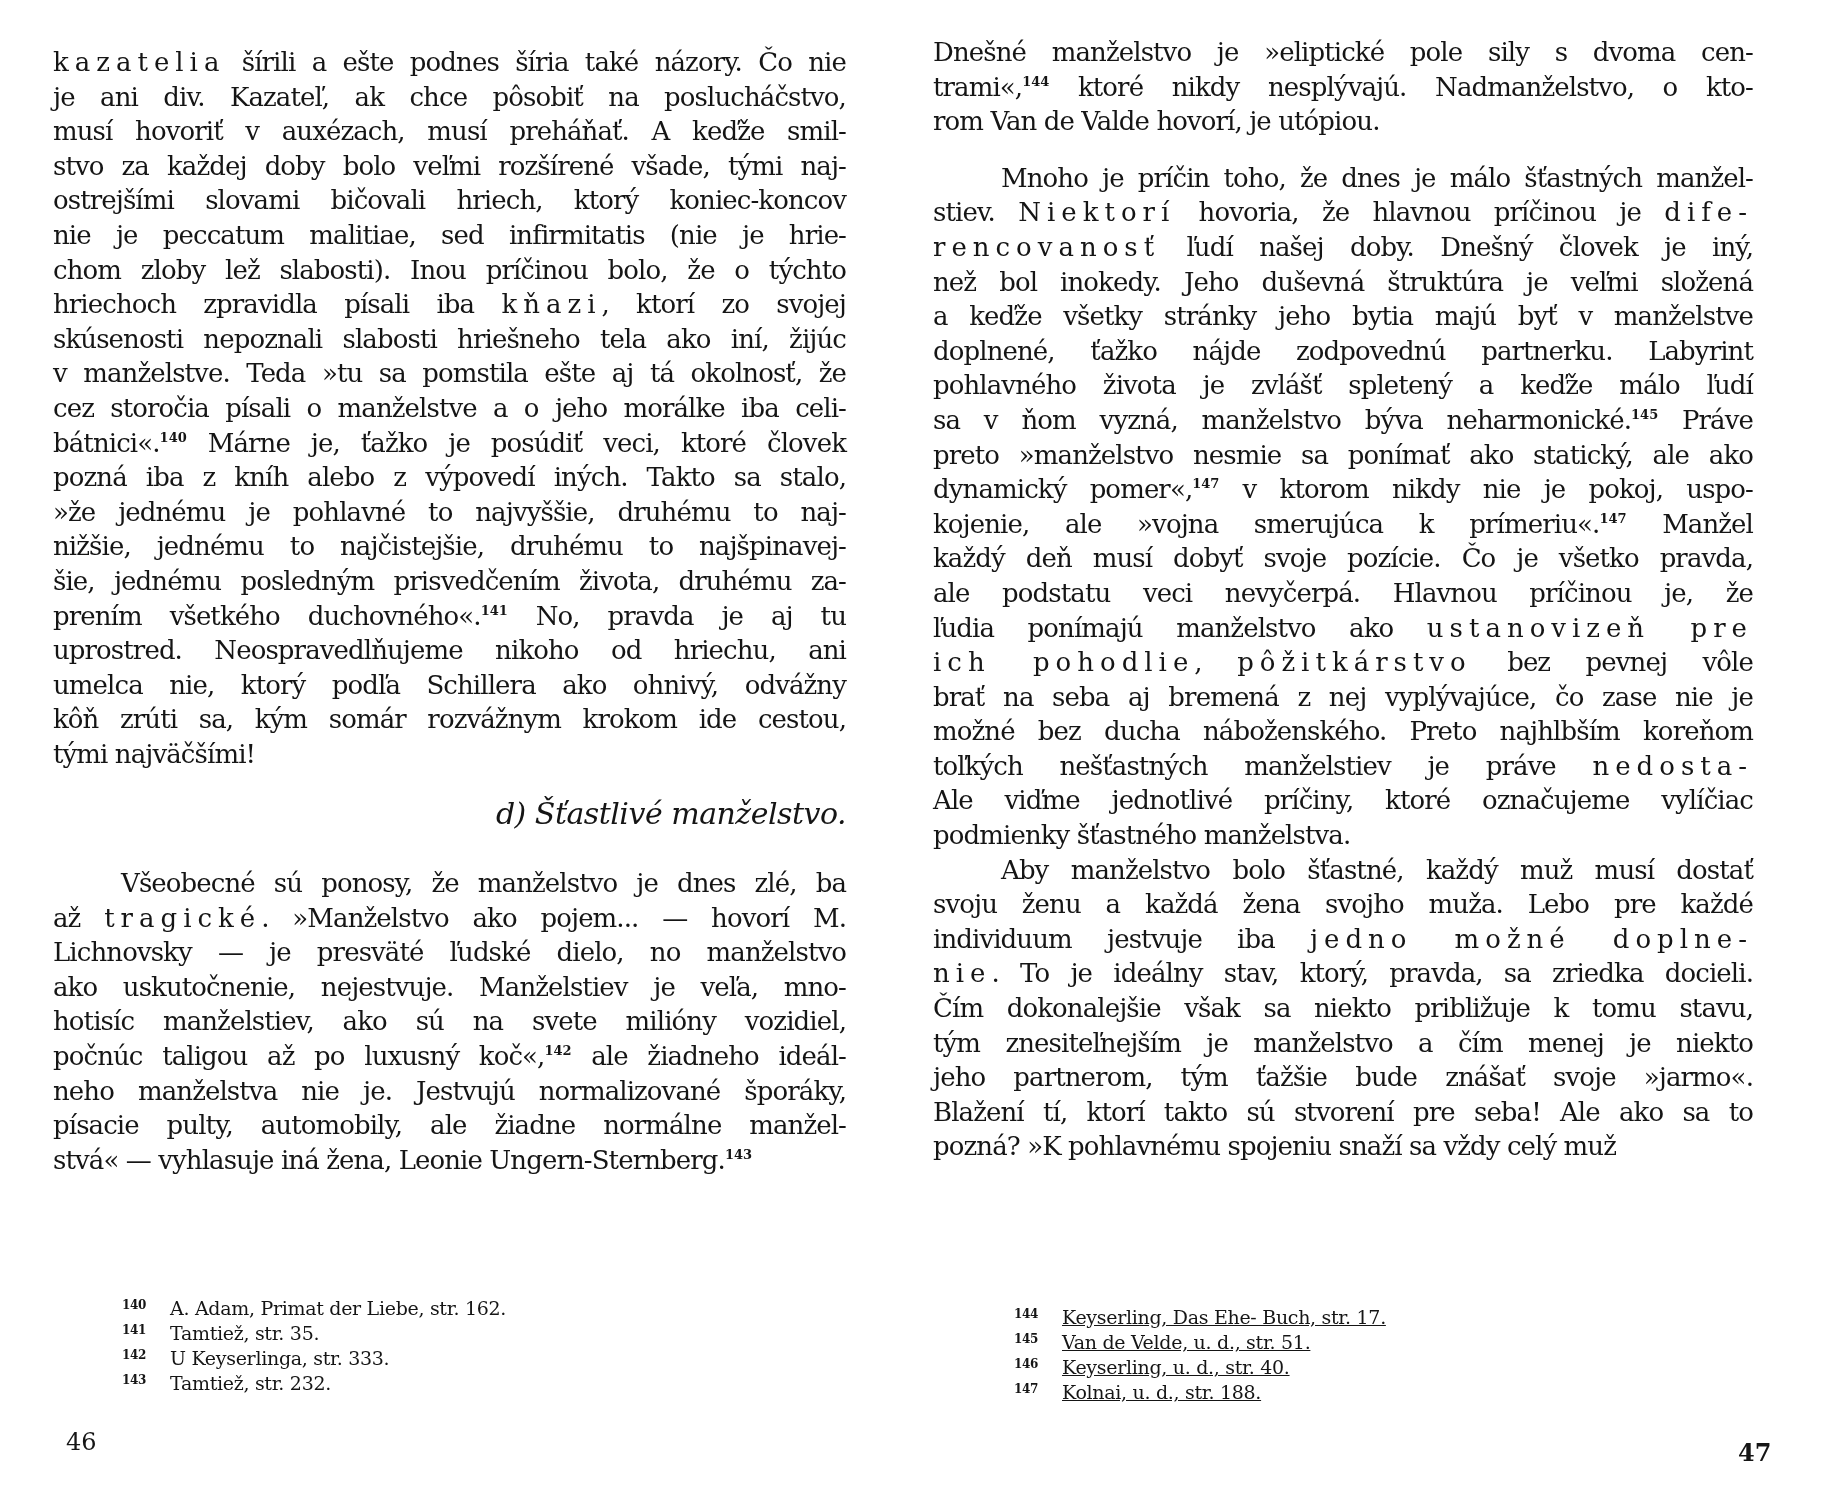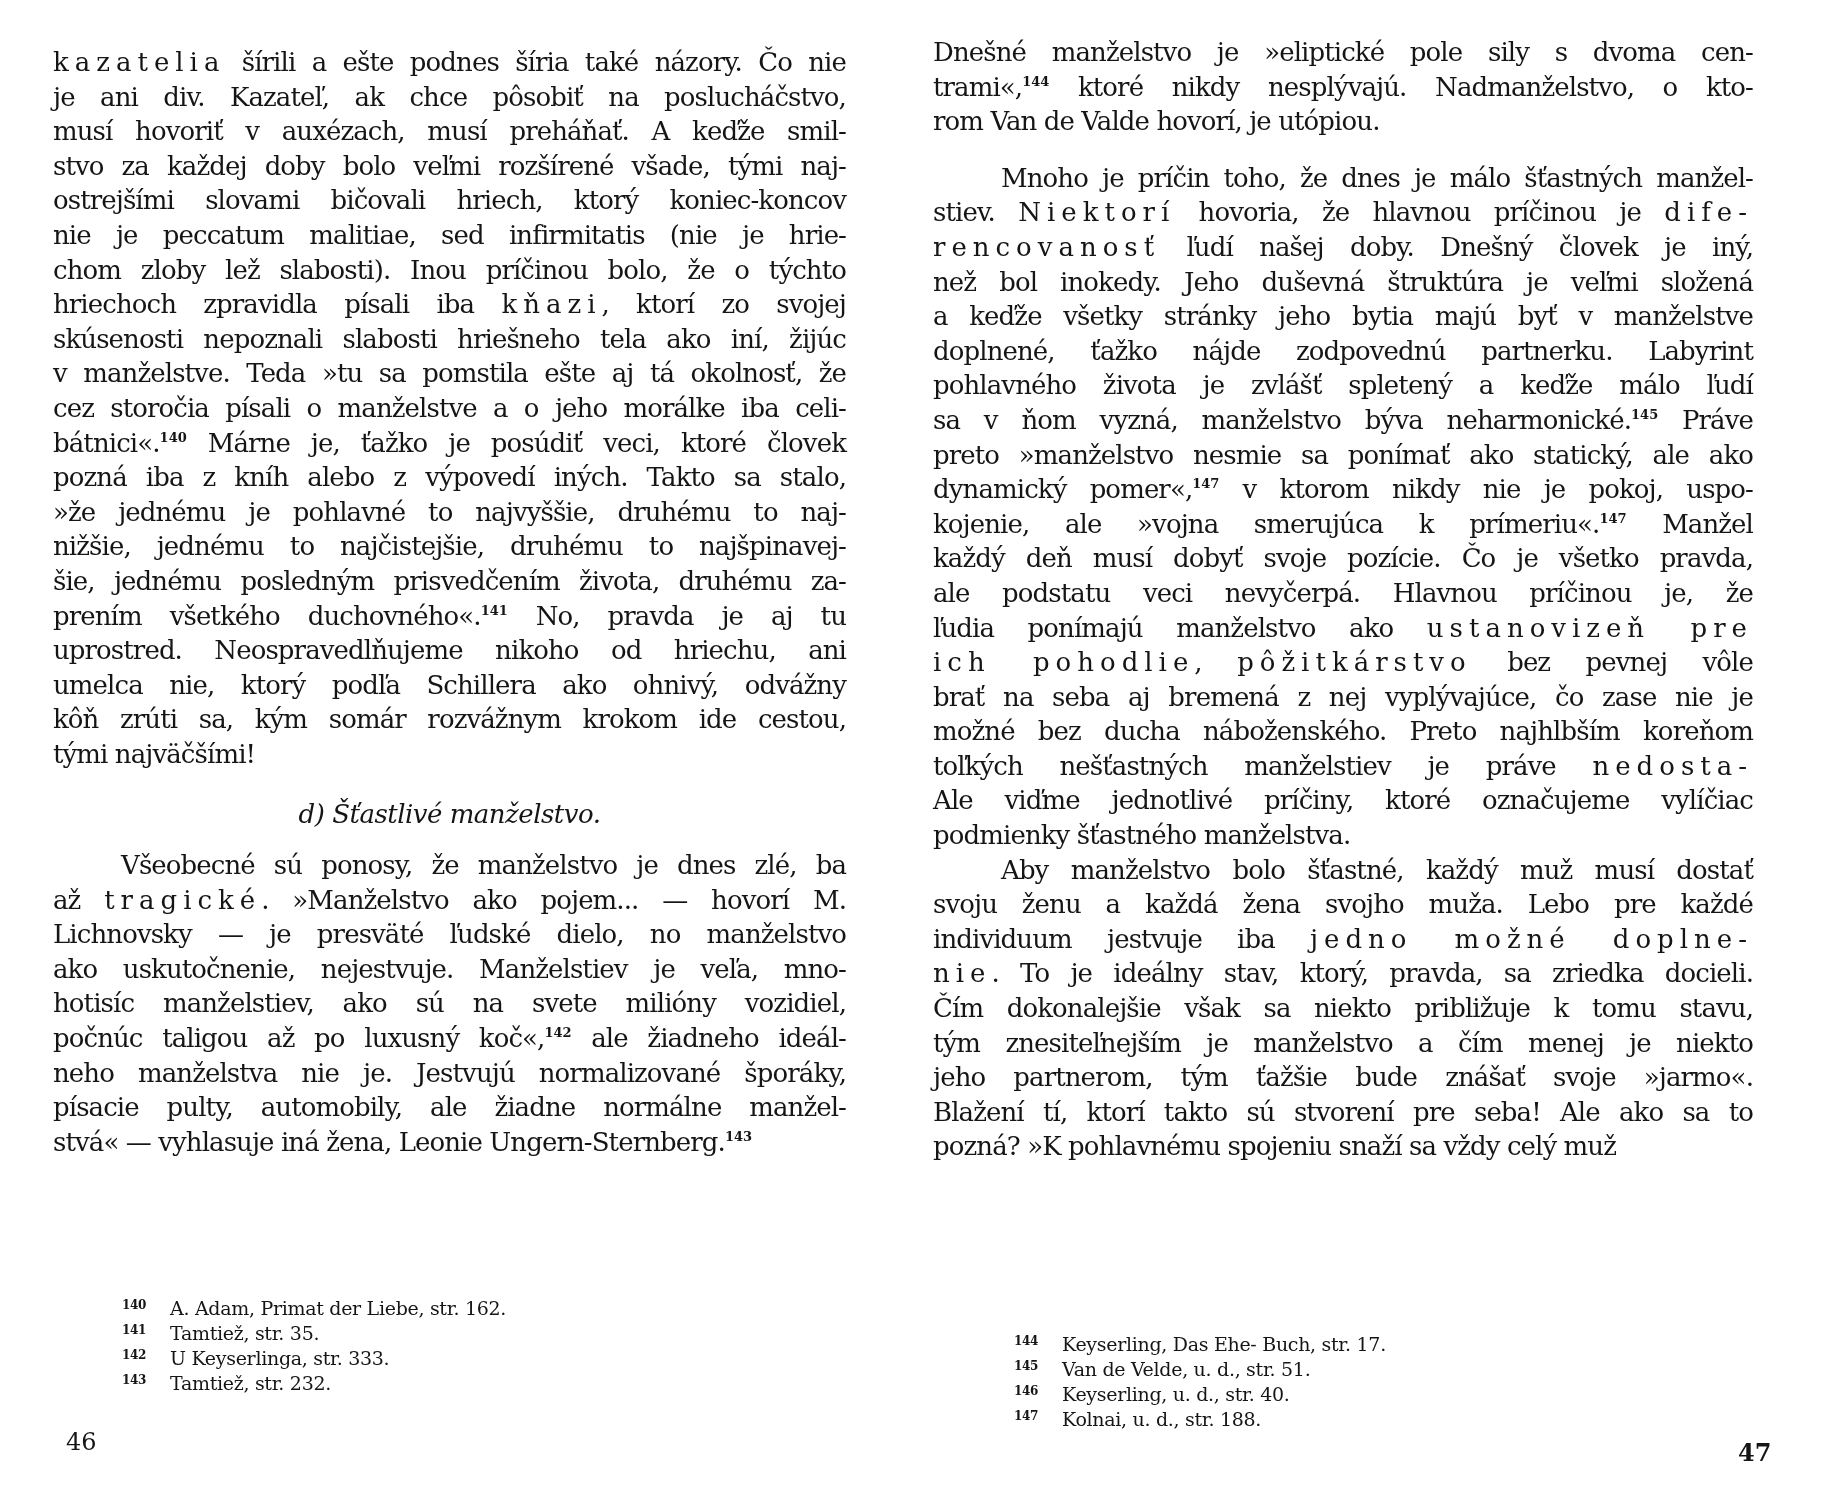--- a/index.html
+++ b/index.html
@@ -12,25 +12,25 @@
   #left-col { left:53px; top:45px; width:793px; }
   #right-col { left:22px; top:35px; width:820px; }
   .line { display:block; height:34.6px; line-height:34.6px; font-size:26px;
           text-align:justify; text-align-last:justify; white-space:nowrap;
           letter-spacing:-0.9px; word-spacing:0px; }
   .line.last { text-align-last:left; }
   .line.indent { padding-left:68px; }
   .sp { letter-spacing:6px; }
   sup { font-size:13px; font-weight:bold; line-height:0; vertical-align:10px; letter-spacing:0; }
   .gap { display:block; height:22px; }
-  .heading { display:block; text-align:center; font-style:italic; font-size:26px;
-             height:34.6px; line-height:34.6px; margin-top:26px; margin-bottom:16px; letter-spacing:-0.5px; }
+  .heading { display:block; text-align:right; font-style:italic; font-size:30px;
+             height:34.6px; line-height:34.6px; margin-top:26px; margin-bottom:34px; letter-spacing:-0.5px; }
   .footnotes { position:absolute; font-size:19px; line-height:22px; letter-spacing:-0.3px; }
   #left-footnotes { left:122px; top:1294px; }
-  #right-footnotes { left:103px; top:1330px; }
+  #right-footnotes { left:103px; top:1303px;text-decoration:underline; }
   .fn { display:block; white-space:nowrap; }
   .fn-num { display:inline-block; width:48px; font-size:12px; font-weight:bold; vertical-align:6px; }
   .pagenum { position:absolute; font-size:24px; font-weight:bold; }
   #left-pagenum { left:66px; top:1428px; font-weight:normal;text-align:center; }
   #right-pagenum { left:827px; top:1438px; }
 </style>
 </head>
 <body>
 
 <div class="page" id="left-page">

